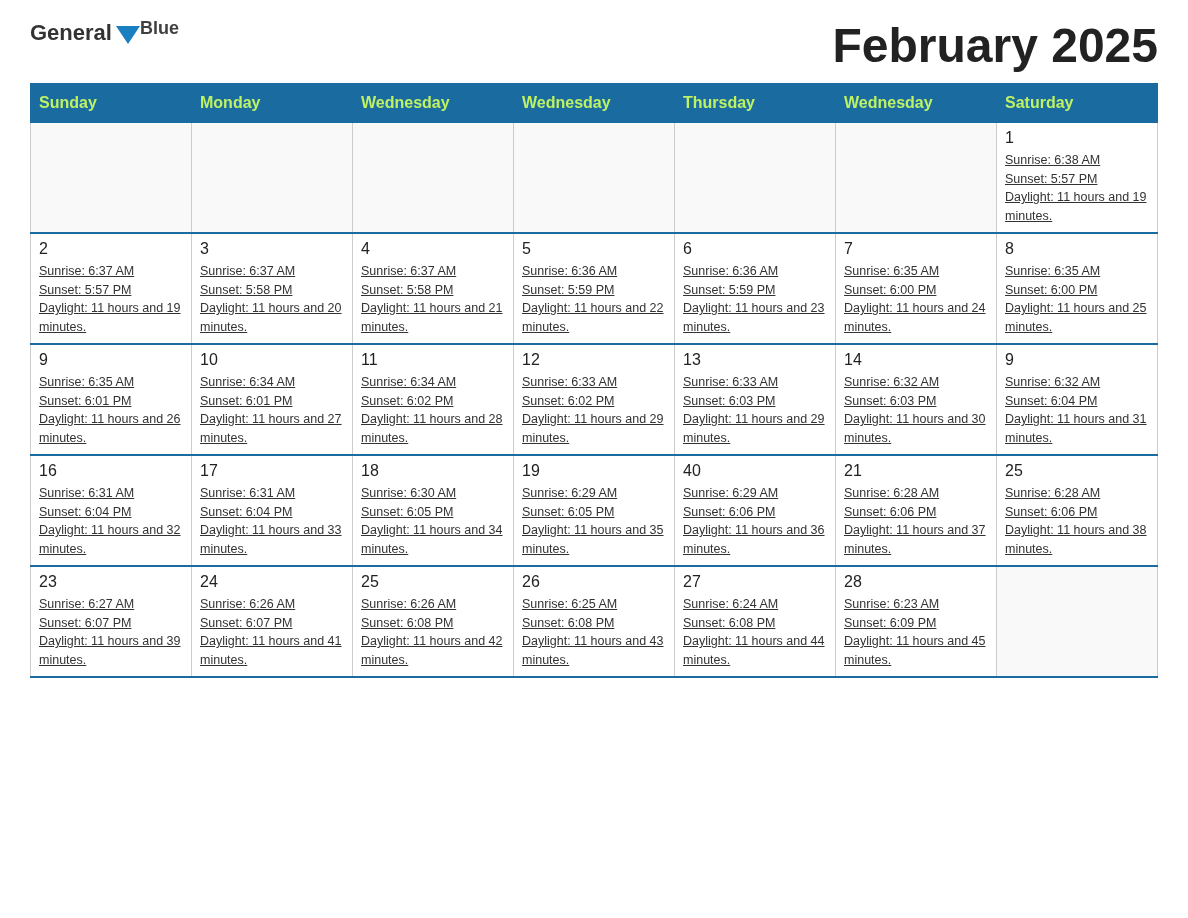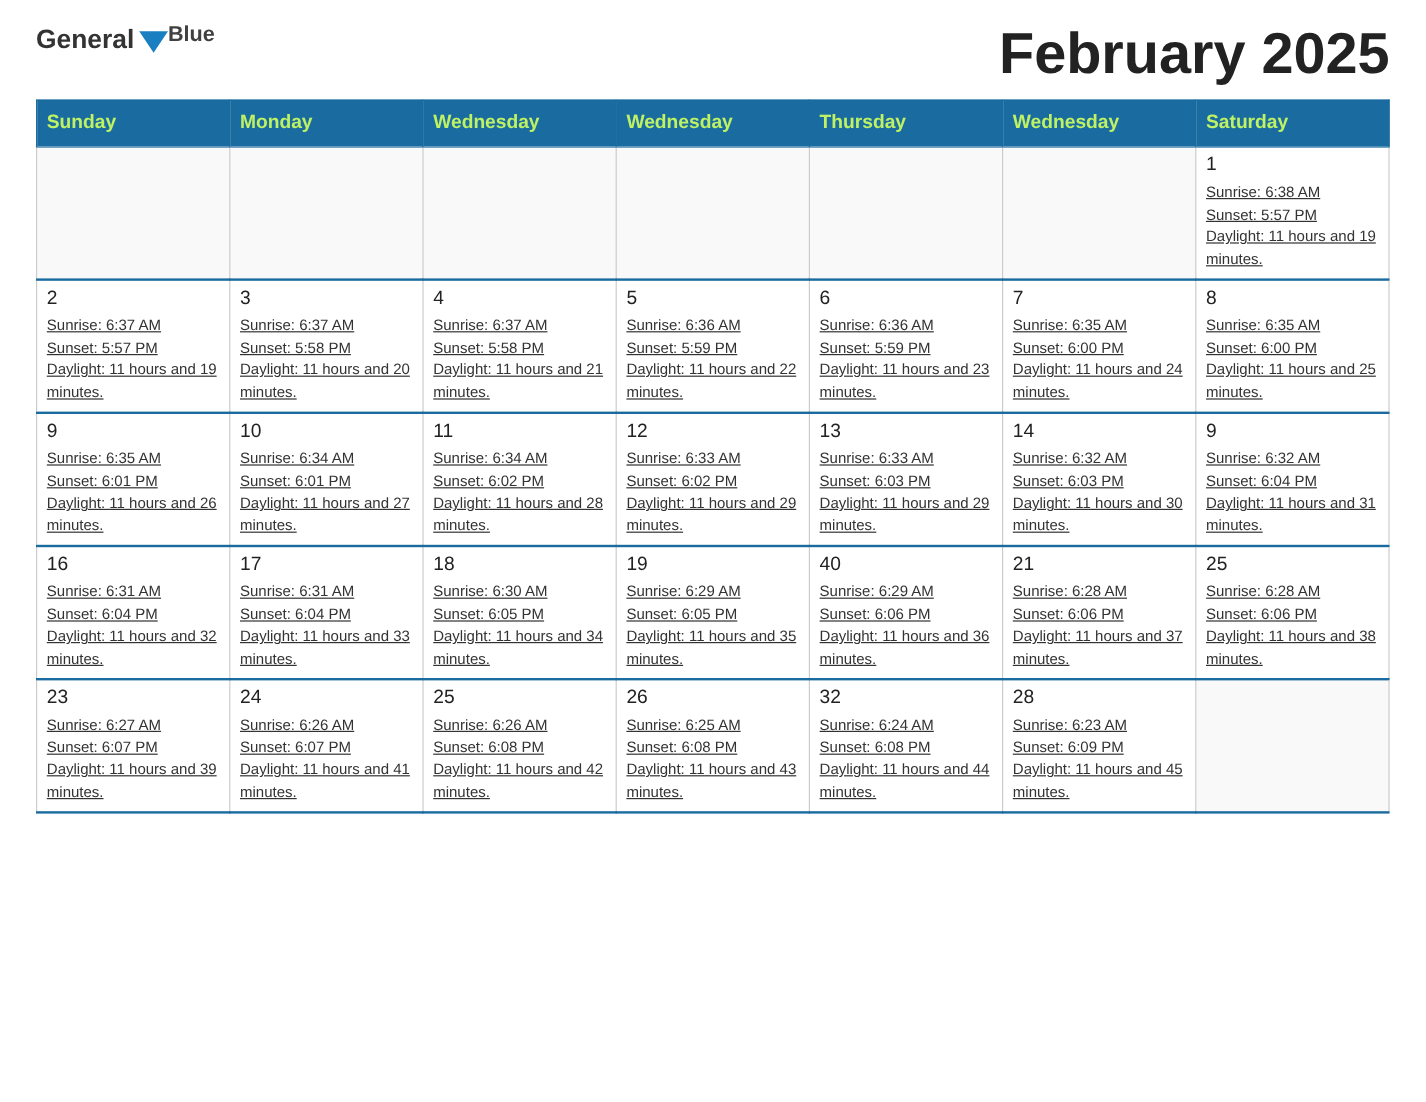--- a/index.html
+++ b/index.html
@@ -245,21 +245,21 @@
         </td>
         <td>
           <div class="day-number">25</div>
           <div class="day-info">Sunrise: 6:26 AM<br>Sunset: 6:08 PM<br>Daylight: 11 hours and 42 minutes.</div>
         </td>
         <td>
           <div class="day-number">26</div>
           <div class="day-info">Sunrise: 6:25 AM<br>Sunset: 6:08 PM<br>Daylight: 11 hours and 43 minutes.</div>
         </td>
         <td>
-          <div class="day-number">32</div>
+          <div class="day-number">27</div>
           <div class="day-info">Sunrise: 6:24 AM<br>Sunset: 6:08 PM<br>Daylight: 11 hours and 44 minutes.</div>
         </td>
         <td>
           <div class="day-number">28</div>
           <div class="day-info">Sunrise: 6:23 AM<br>Sunset: 6:09 PM<br>Daylight: 11 hours and 45 minutes.</div>
         </td>
         <td class="empty-cell"></td>
       </tr>
     </tbody>
 </table>

